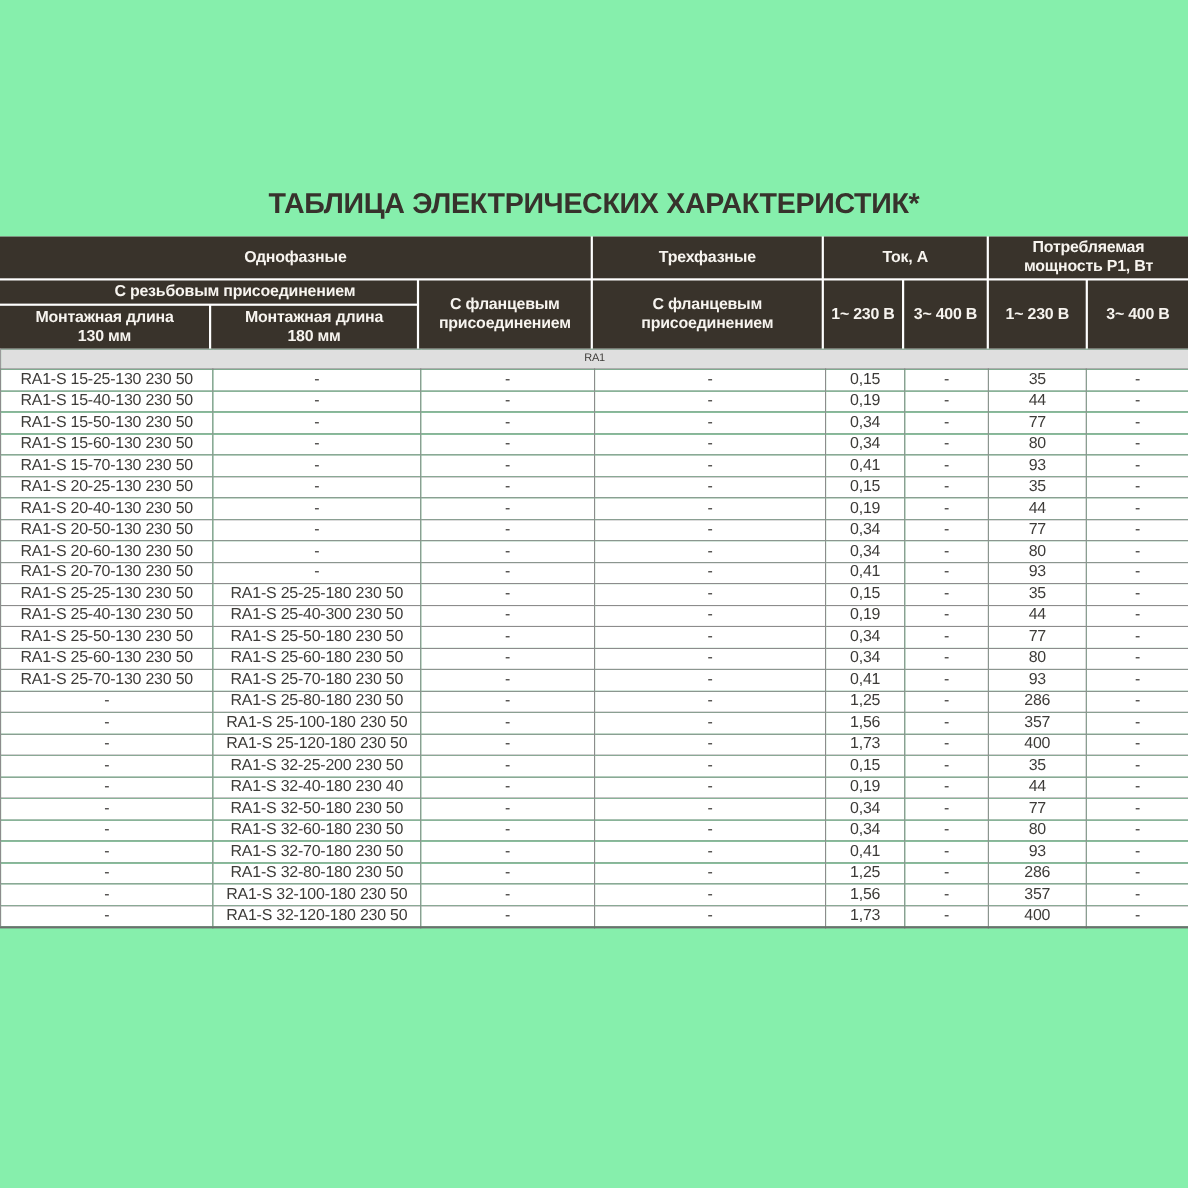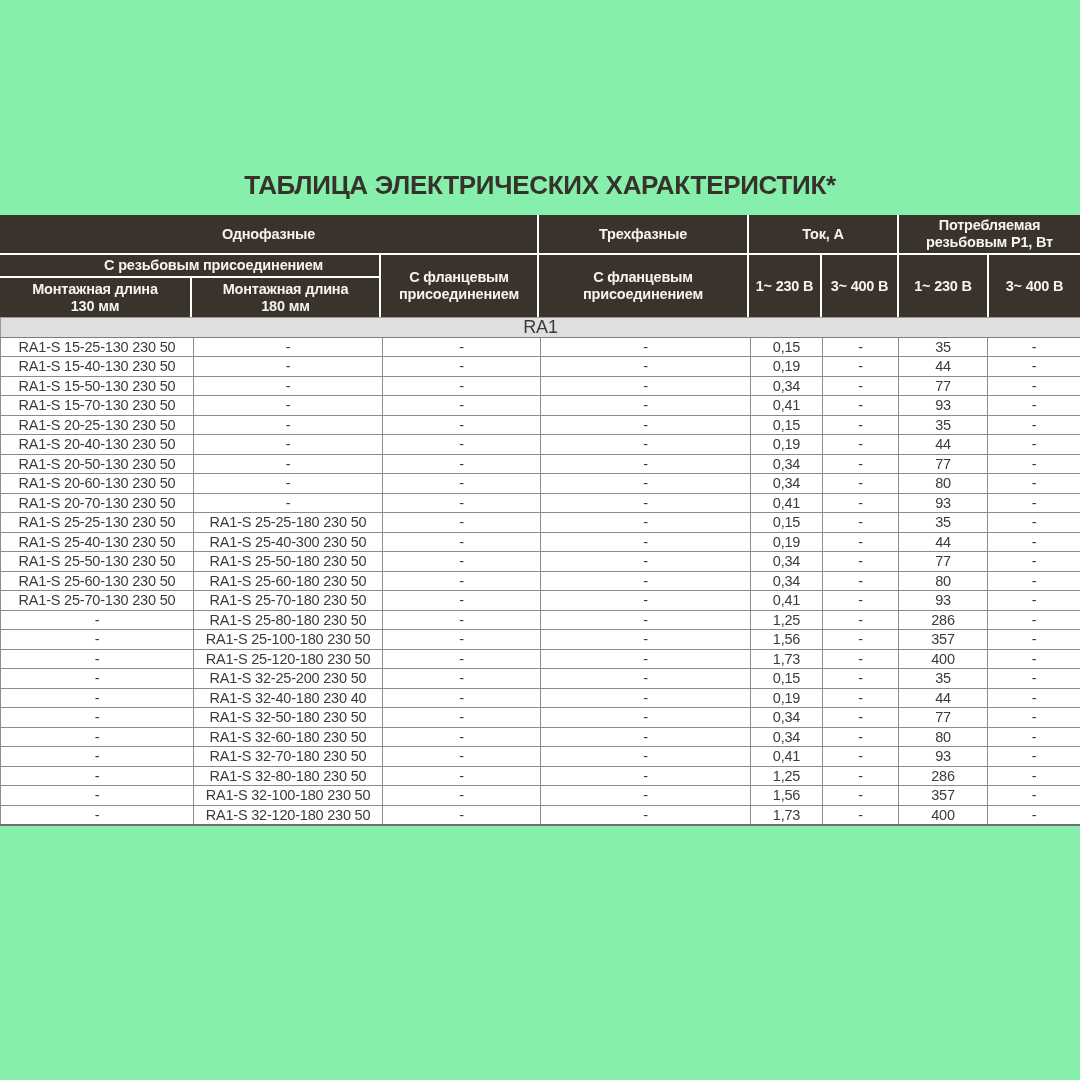--- a/index.html
+++ b/index.html
@@ -90,38 +90,38 @@
     line-height: 1.05;
     background: #ffffff;
     overflow: hidden;
     white-space: nowrap;
   }
   .data-table tr.group-row td {
     background: #dfdfdf;
     height: 17px;
     border: 1px solid #9a9a9a;
     border-bottom: 1px solid #7d7d7d;
-    font-size: 18px;
+    font-size: 10px;
     color: #3d3b38;
   }
   .data-table { border-bottom: 2px solid #6e6e6e; }
 </style>
 </head>
 <body>
 
 <div class="page">
 
   <h1 class="title">ТАБЛИЦА ЭЛЕКТРИЧЕСКИХ ХАРАКТЕРИСТИК*</h1>
 
   <div class="thead">
     <div class="hcell c-1phase">Однофазные</div>
     <div class="hcell c-3phase">Трехфазные</div>
     <div class="hcell c-current">Ток, А</div>
     <div class="hcell c-power">Потребляемая
-резьбовым P1, Вт</div>
+мощность P1, Вт</div>
     <div class="hcell c-thread">С резьбовым присоединением</div>
     <div class="hcell c-flange1">С фланцевым
 присоединением</div>
     <div class="hcell c-flange3">С фланцевым
 присоединением</div>
     <div class="hcell c-i230">1~ 230 В</div>
     <div class="hcell c-i400">3~ 400 В</div>
     <div class="hcell c-p230">1~ 230 В</div>
     <div class="hcell c-p400">3~ 400 В</div>
     <div class="hcell c-m130">Монтажная длина
@@ -169,20 +169,30 @@
       <td>RA1-S 15-50-130 230 50</td>
       <td>-</td>
       <td>-</td>
       <td>-</td>
       <td>0,34</td>
       <td>-</td>
       <td>77</td>
       <td>-</td>
     </tr>
         <tr>
+      <td>RA1-S 15-60-130 230 50</td>
+      <td>-</td>
+      <td>-</td>
+      <td>-</td>
+      <td>0,34</td>
+      <td>-</td>
+      <td>80</td>
+      <td>-</td>
+    </tr>
+        <tr>
       <td>RA1-S 15-70-130 230 50</td>
       <td>-</td>
       <td>-</td>
       <td>-</td>
       <td>0,41</td>
       <td>-</td>
       <td>93</td>
       <td>-</td>
     </tr>
         <tr>

